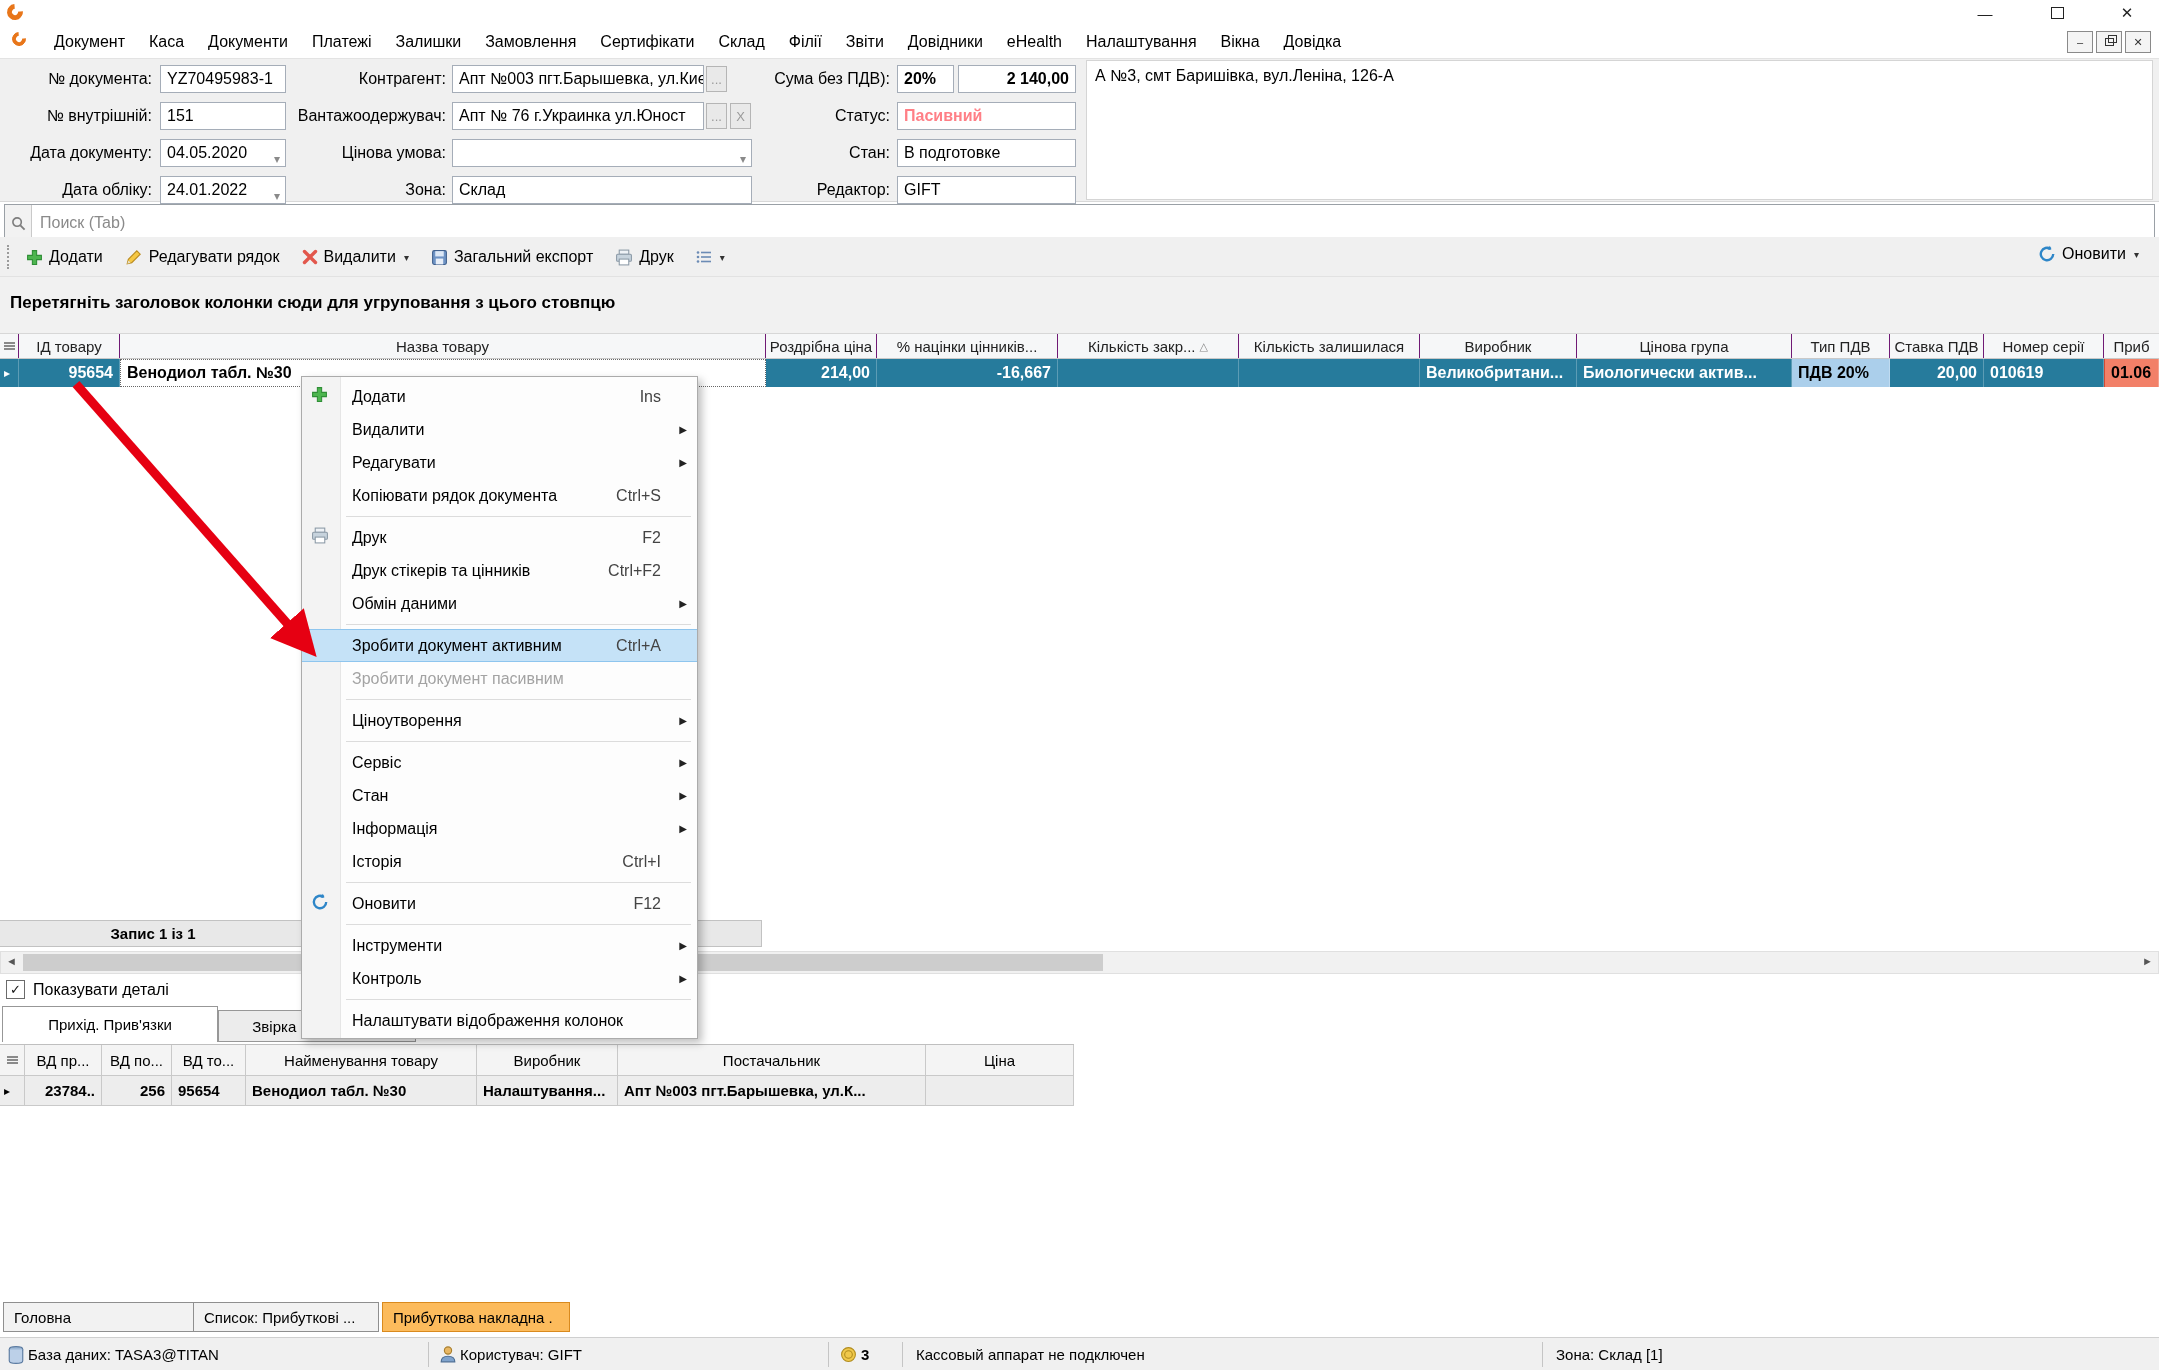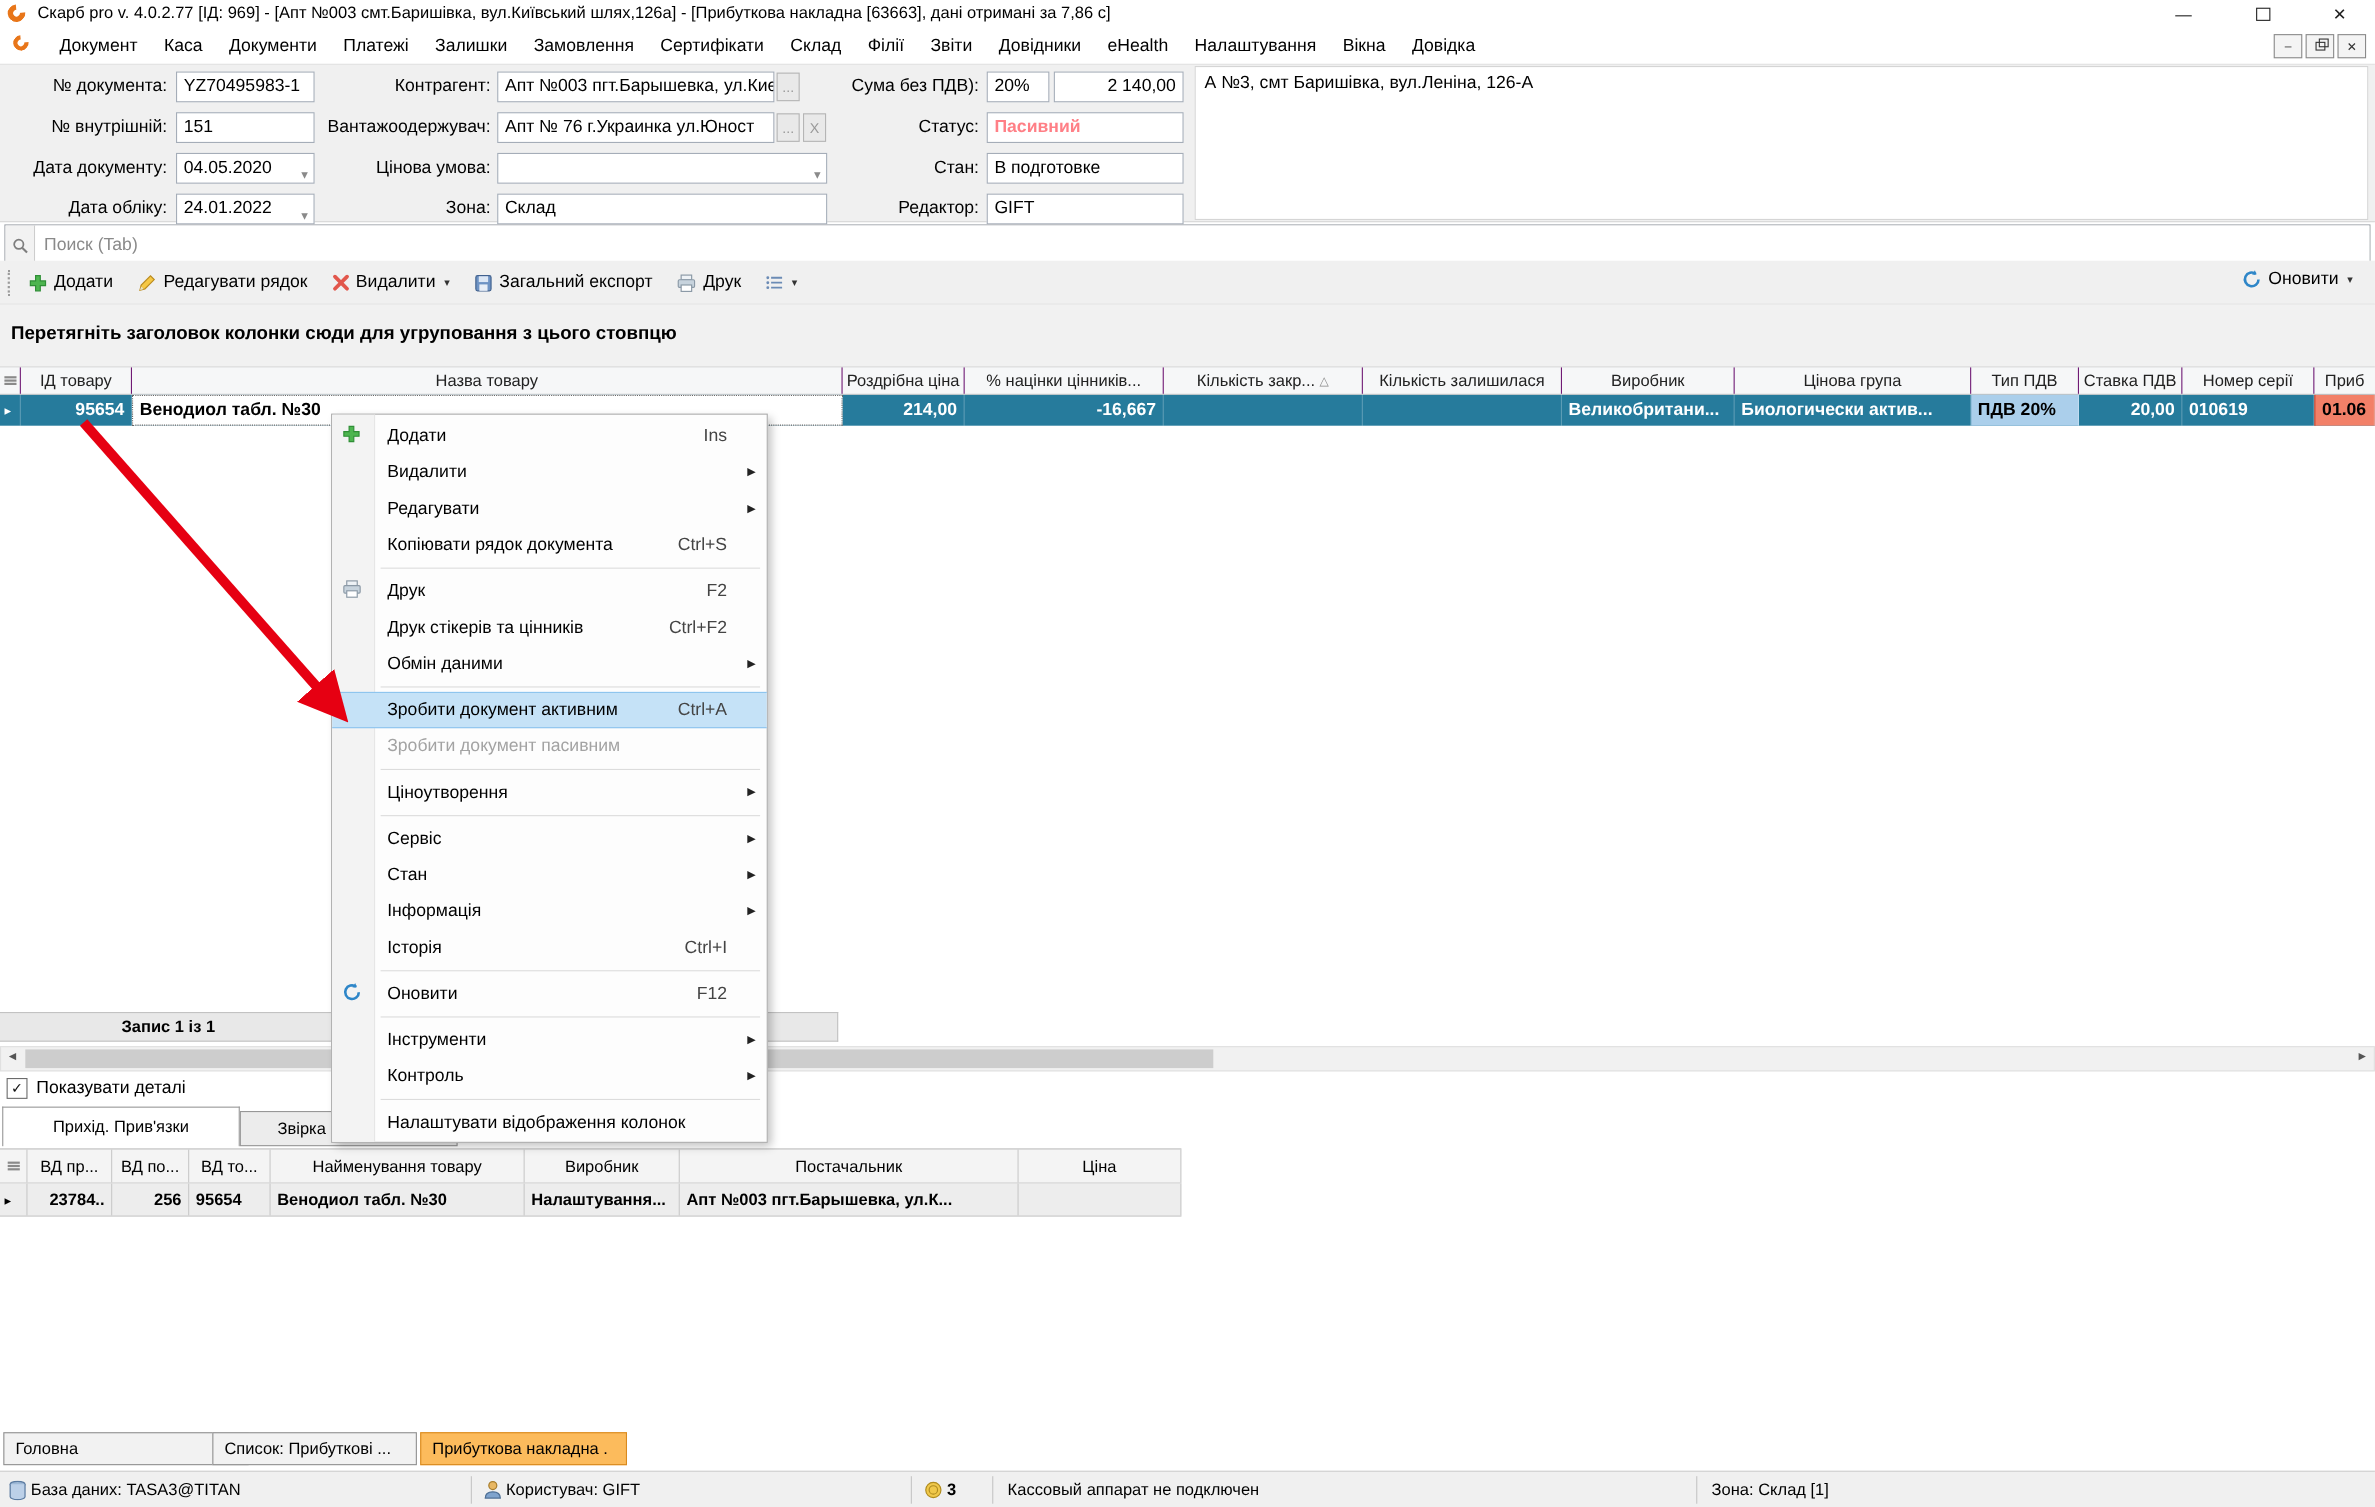--- a/index.html
+++ b/index.html
@@ -19,21 +19,21 @@
   .mdi-ctrl{width:24px;height:20px;border:1px solid #8a8a8a;background:#f4f4f4;display:flex;align-items:center;justify-content:center;font-size:11px;color:#333;margin-left:3px}
   .resticon{width:7px;height:6px;border:1.3px solid #333;position:relative;background:#f4f4f4}
   .resticon:before{content:"";position:absolute;left:2px;top:-4px;width:7px;height:6px;border:1.3px solid #333}
   
   .formarea{left:0;top:58px;width:2159px;height:144px;background:#f0f0f0;border-top:1px solid #e3e3e3;border-bottom:1px solid #d8d8d8}
   .flabel{text-align:right;line-height:28px;white-space:nowrap}
   .tb{border:1px solid #a5adb8;background:#fff;height:28px;line-height:26px;padding:0 6px;white-space:nowrap;overflow:hidden;font-size:16px}
   input.tb{font:inherit;font-size:16px;box-sizing:border-box;outline:none}
   .chev{position:absolute;right:5px;top:6px;color:#8a8a8a;font-size:12px}
   .mini-btn{width:21px;height:26px;border:1px solid #b5b5b5;background:#e9e9e9;color:#9a9a9a;display:flex;align-items:center;justify-content:center;font-size:13px}
-  .bold{font-weight:normal}
+  .bold{font-weight:bold}
   .status-red{color:#ff7f86;font-weight:bold}
   .infobox{left:1086px;top:60px;width:1067px;height:140px;background:#fff;border:1px solid #d5d5d5;padding:6px 8px}
   
   .searchwrap{left:4px;top:204px;width:2151px;height:38px;border:1px solid #9aa0a6;background:#fff;display:flex;align-items:stretch}
   .search-iconbox{width:26px;border-right:1px solid #c9c9c9;background:#f2f2f2;display:flex;align-items:center;justify-content:center}
   .searchwrap input{flex:1;border:none;outline:none;font:inherit;font-size:16px;padding:0 8px;color:#000}
   .searchwrap input::placeholder{color:#8a8a8a}
   
   .toolbarband{left:0;top:237px;width:2159px;height:40px;background:#f0f0f0;border-bottom:1px solid #e2e2e2}
   .tool-grip{left:7px;top:8px;width:4px;height:24px;border-left:2px dotted #9b9b9b}
@@ -93,21 +93,20 @@
   .statusbar{left:0;top:1337px;width:2159px;height:33px;background:#f0f0f0;border-top:1px solid #cfcfcf;font-size:15px}
   .sb-item{position:absolute;top:0;height:33px;display:flex;align-items:center;gap:4px;white-space:nowrap}
   .sb-sep{position:absolute;top:4px;height:25px;border-left:1px solid #c5c5c5}
   .arrow-overlay{left:0;top:0;z-index:60;pointer-events:none}
 </style>
 </head>
 <body>
 
 <div class="abs titlebar">
   <span class="abs logo" style="left:7px;top:4px"></span>
-  <span class="abs title-text">Скарб pro v. 4.0.2.77 [ІД: 969] - [Апт №003 смт.Баришівка, вул.Київський шлях,126а] - [Прибуткова накладна [63663], дані отримані за 7,86 с]</span>
   <span class="abs wbtn" style="left:1955px;top:0">—</span>
   <span class="abs wbtn" style="left:2027px;top:0">
       <span class="maxbox"></span>
     </span>
   <span class="abs wbtn" style="left:2097px;top:0">✕</span>
 </div>
 
 <div class="abs menubar">
   <span class="abs logo" style="left:12px;top:6px;width:14px;height:14px;border-width:4px"></span>
   <div class="menu-items">

